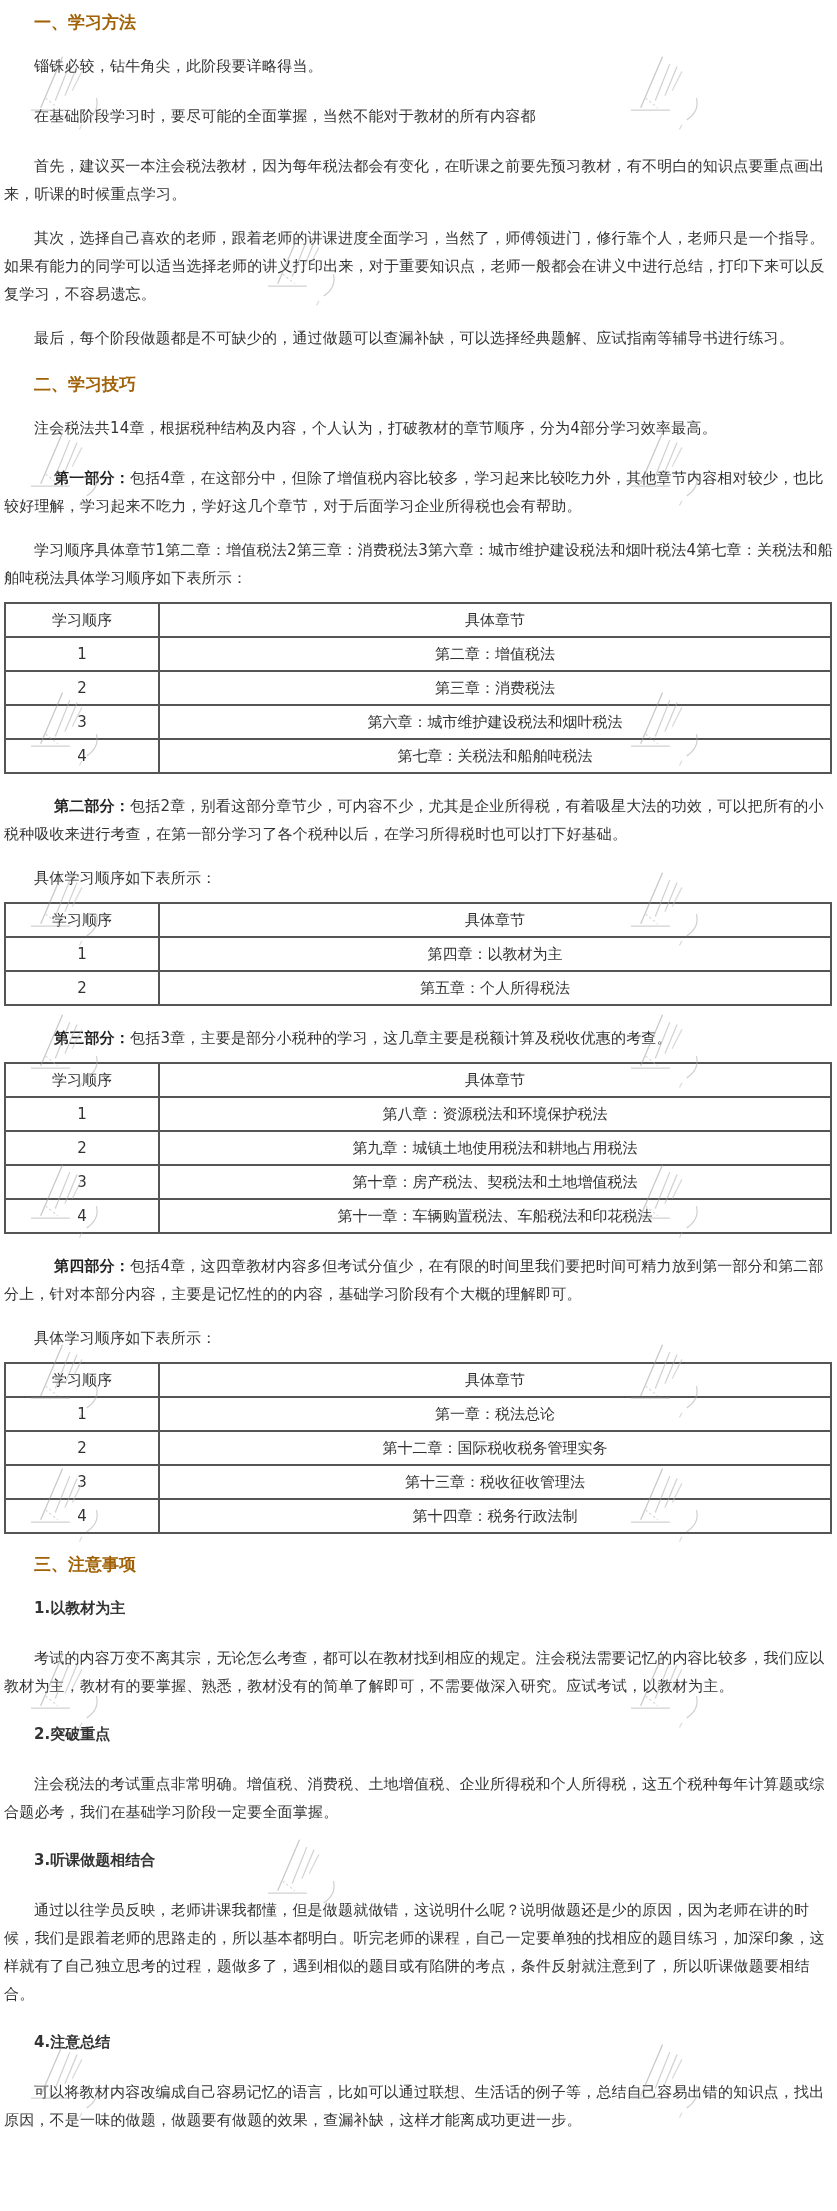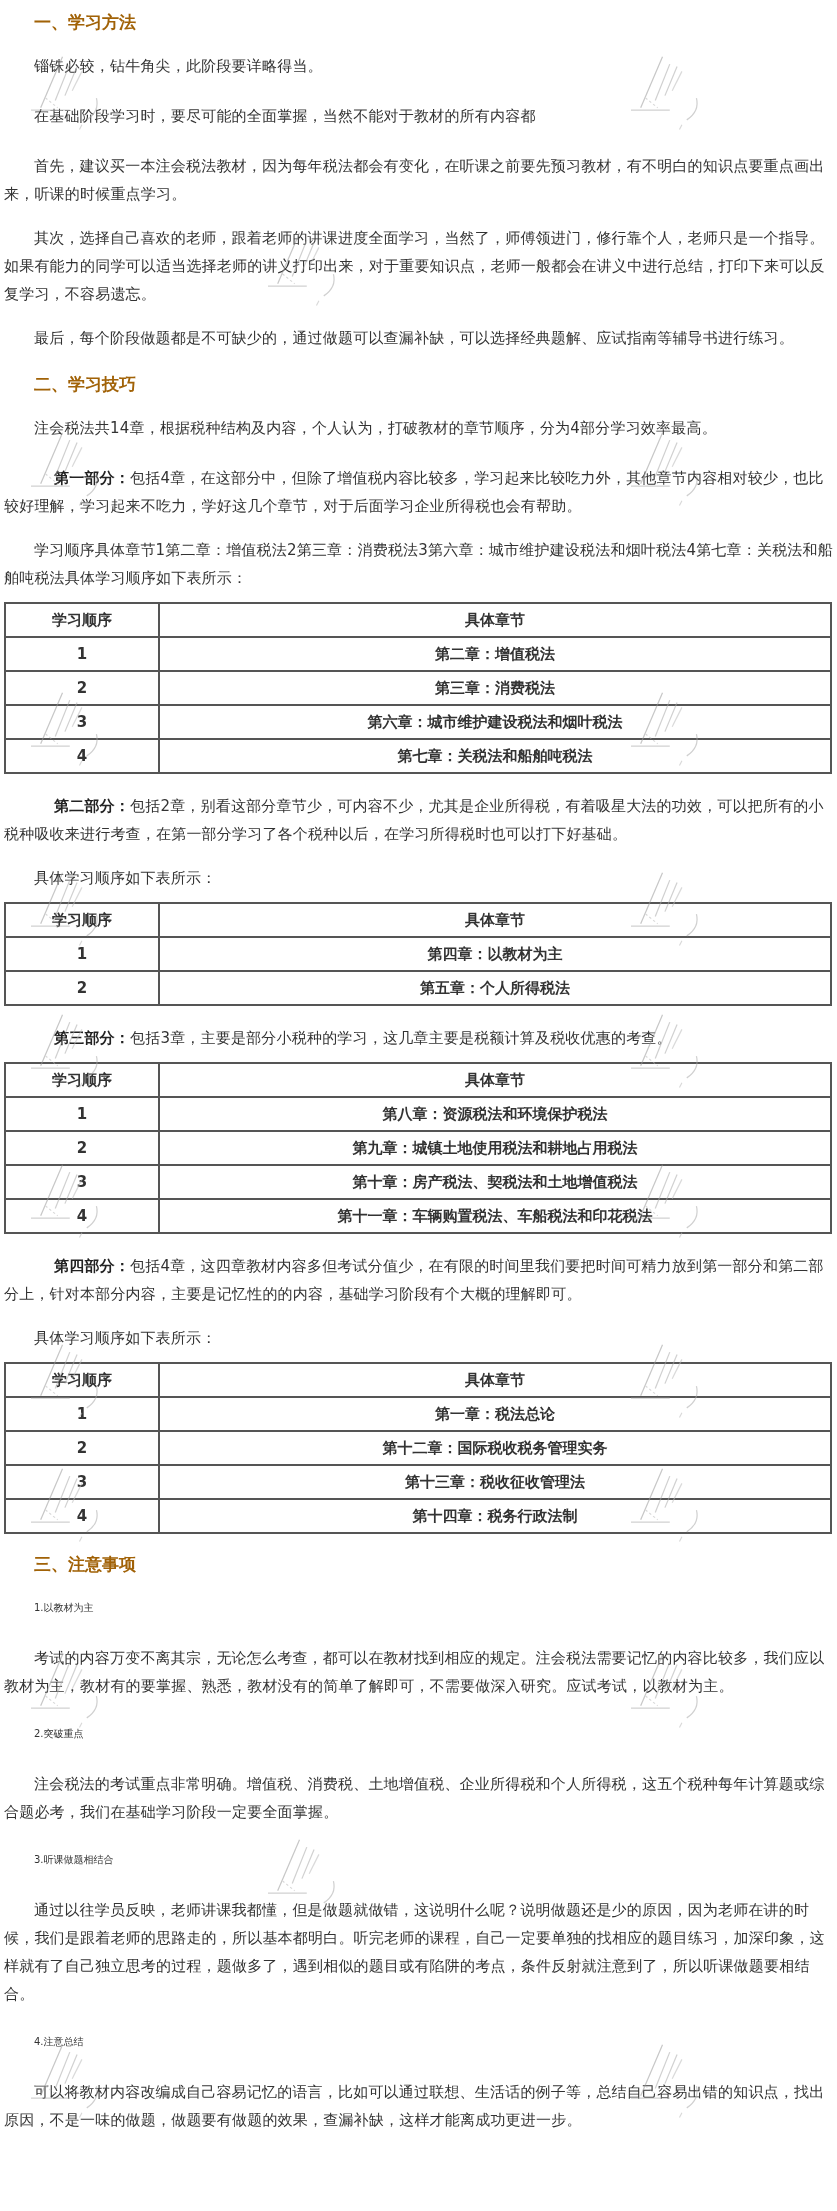--- a/index.html
+++ b/index.html
@@ -22,32 +22,32 @@
   }
   p.para {
     font-size: 15px;
     line-height: 28px;
     margin: 0 0 16px 0;
     text-indent: 30px;
     letter-spacing: 0.2px;
     word-break: break-all;
   }
   p.para b { color: #222; margin-left: 20px; }
-  p.sub { font-size: 10px; line-height: 28px; margin: 0 0 22px 0; padding-left: 30px; }
+  p.sub { font-size: 15px; line-height: 28px; margin: 0 0 22px 0; padding-left: 30px; font-weight: bold; }
   table.order {
     width: 828px;
     border-collapse: collapse;
     margin: 6px 0 18px 0;
     font-size: 15px;
   }
   table.order td, table.order th {
     border: 2px solid #555555;
     height: 32px;
     text-align: center;
-    font-weight: bold;
+    font-weight: normal;
     color: #333;
     padding: 0;
   }
   table.order .c1 { width: 152px; }
   .wm {
     position: absolute;
     width: 86px;
     height: 80px;
     pointer-events: none;
     opacity: 0.55;

